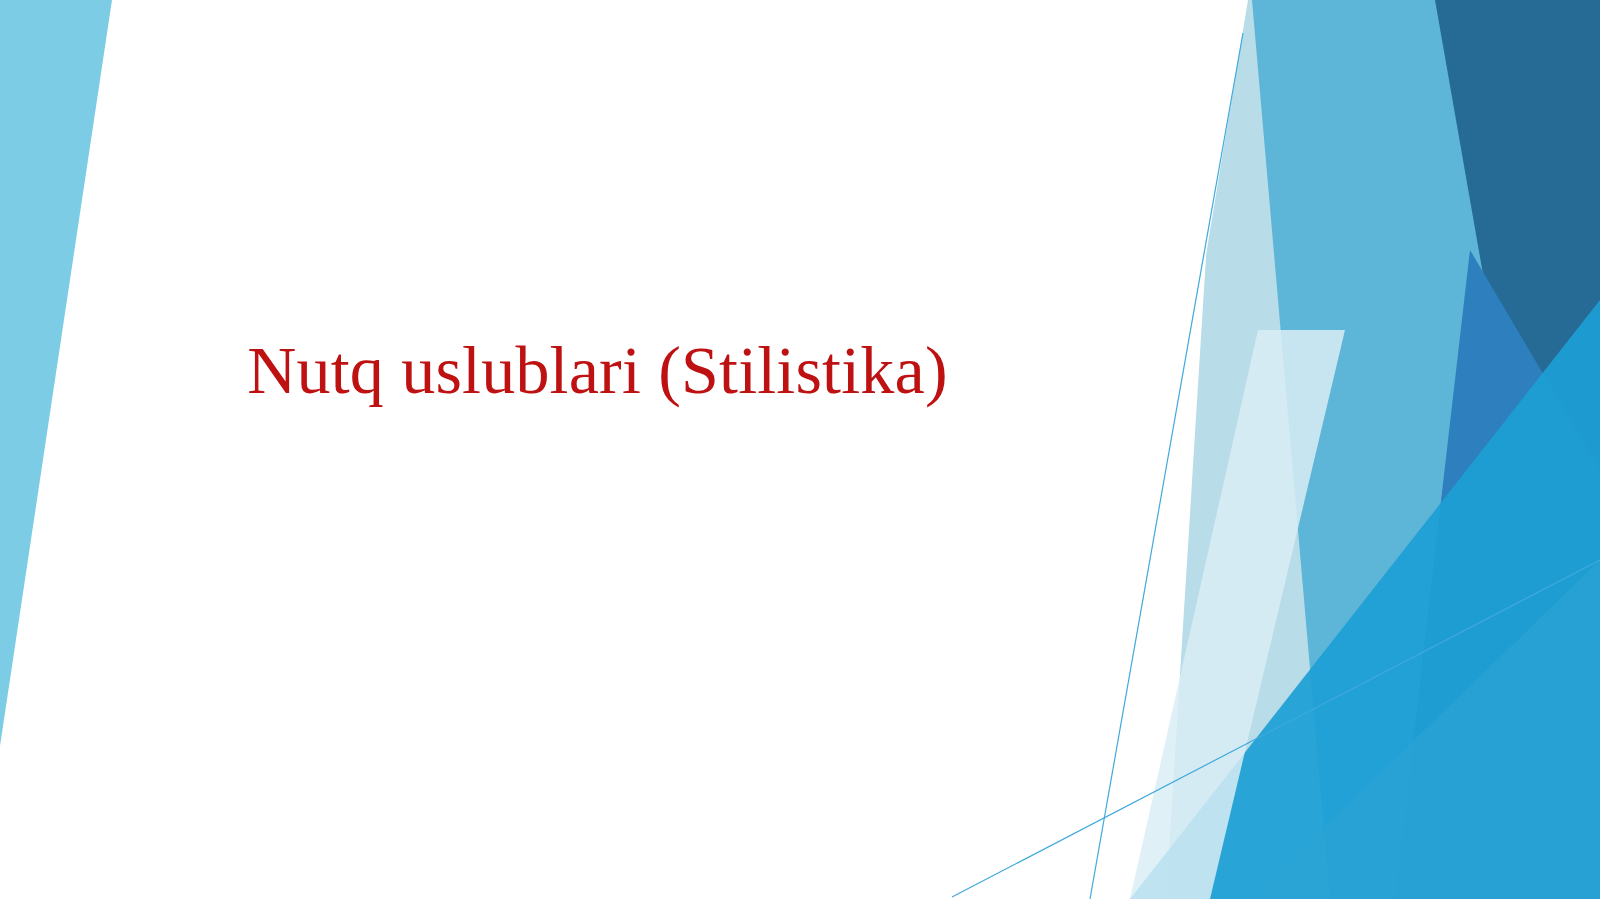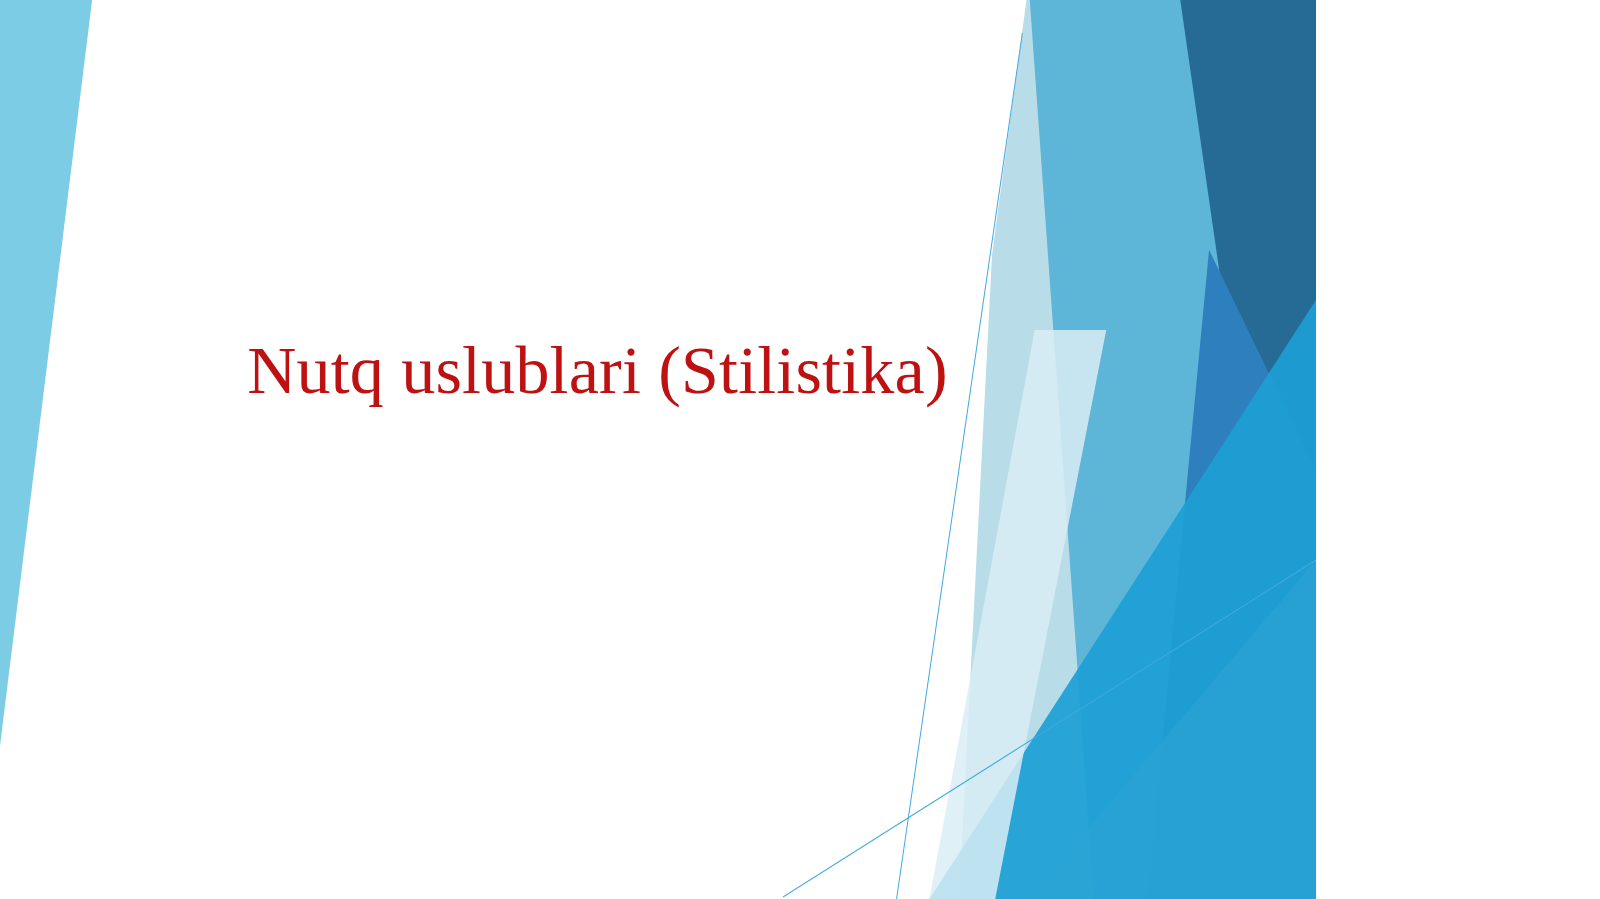--- a/index.html
+++ b/index.html
@@ -3,21 +3,21 @@
 <meta charset="utf-8">
 <title>Slide</title>
 <style>
   html, body {
     margin: 0;
     padding: 0;
     background: #ffffff;
   }
   #slide {
     position: relative;
-    width: 1316px;
+    width: 1600px;
     height: 899px;
     background: #ffffff;
     overflow: hidden;
     font-family: "Liberation Serif", "DejaVu Serif", serif;
   }
   .deco-layer {
     position: absolute;
     inset: 0;
     width: 100%;
     height: 100%;

